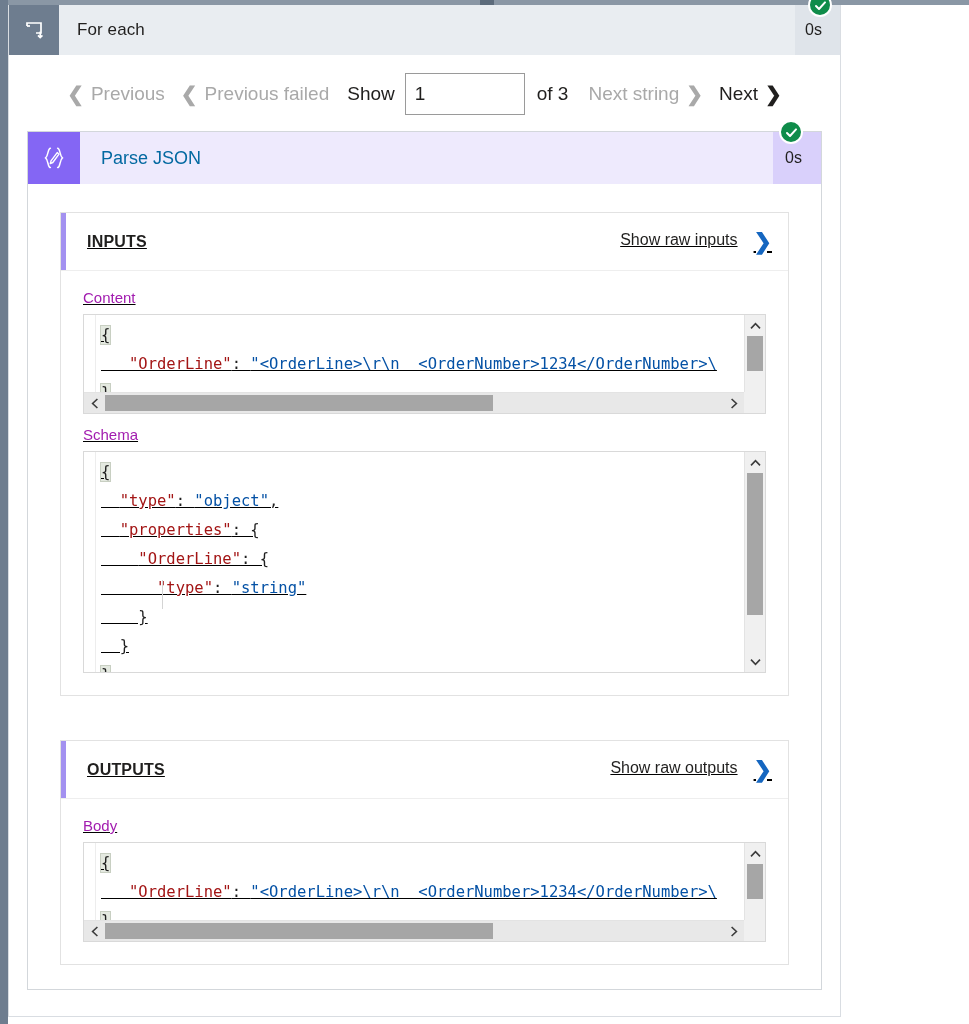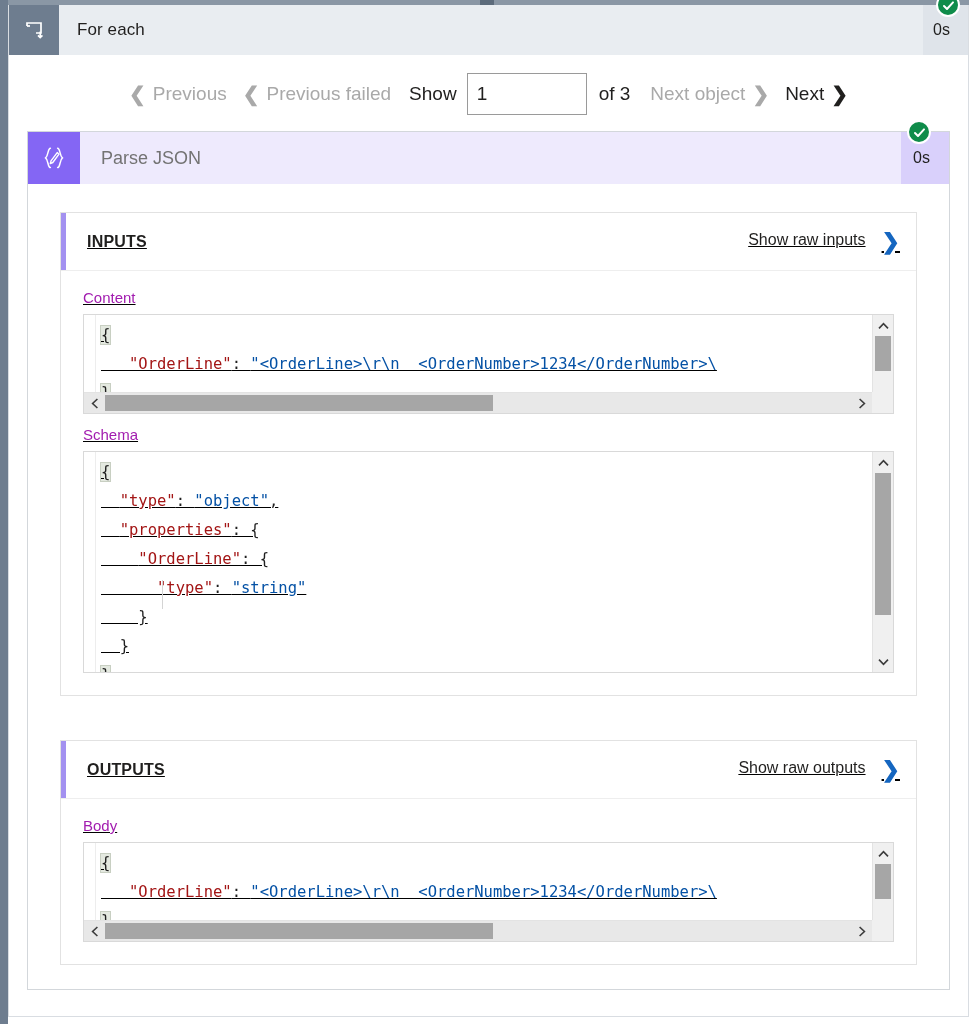--- a/index.html
+++ b/index.html
@@ -36,21 +36,21 @@
     position: absolute;
     left: 472px; top: 0px;
     width: 14px; height: 5px;
     background: #5c6b7b;
   }
 
   
   .scope-card {
     position: absolute;
     left: 8px; top: 5px;
-    width: 961px;
+    width: 833px;
     height: 1012px;
     background: #ffffff;
     border: 1px solid #d9dde2;
     border-top: none;
   }
 
   .scope-header {
     position: relative;
     display: flex;
     align-items: stretch;
@@ -164,21 +164,21 @@
     display: flex;
     align-items: center;
     justify-content: center;
   }
   .action-title {
     flex: 1 1 auto;
     display: flex;
     align-items: center;
     padding-left: 21px;
     font-size: 18px;
-    color: #737373;
+    color: #0369a1;
     text-align: right;
   }
   .action-duration {
     flex: 0 0 auto;
     display: flex;
     align-items: center;
     padding: 0 19px 0 12px;
     font-size: 16px;
     color: #201f1e;
     background: #d9d0fb;
@@ -367,21 +367,21 @@
         <span>Previous</span>
       </div>
       <div class="pager-btn">
         <span class="chev">❮</span>
         <span>Previous failed</span>
       </div>
       <span class="pager-label">Show</span>
       <input class="pager-input" type="text" value="1" style="">
       <span class="pager-of">of 3</span>
       <div class="pager-btn">
-        <span>Next object</span>
+        <span>Next string</span>
         <span class="chev">❯</span>
       </div>
       <div class="pager-btn enabled">
         <span>Next</span>
         <span class="chev">❯</span>
       </div>
     </div>
 
     <div class="action-wrap">
 

